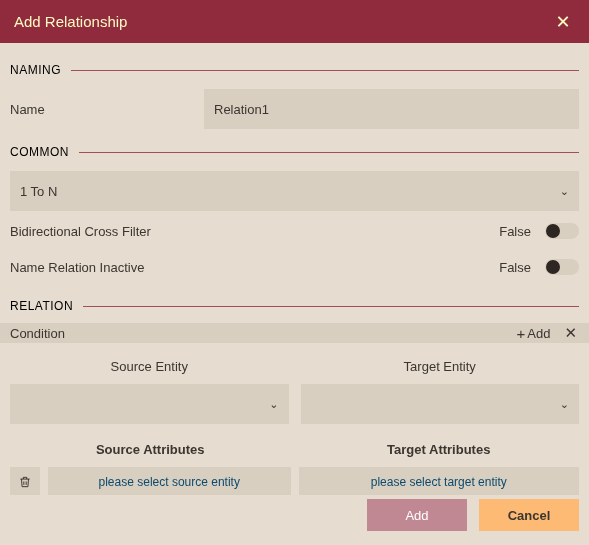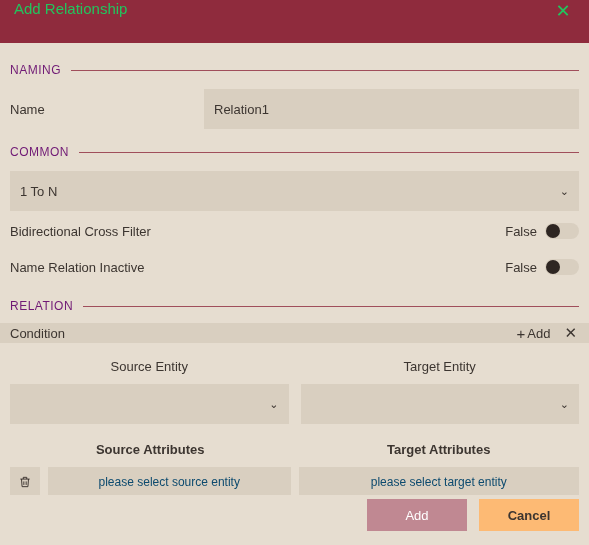--- a/index.html
+++ b/index.html
@@ -15,43 +15,43 @@
     width: 589px;
     height: 545px;
     background: #e6ddd0;
     display: flex;
     flex-direction: column;
     position: relative;
   }
   .titlebar {
     height: 43px;
     background: #8f2b3d;
-    color: #22c55e;
-    display: flex;
-    align-items: flex-start;
+    color: #fef9c3;
+    display: flex;
+    align-items: center;
     padding: 0 14px;
     font-size: 15px;
   }
   .titlebar .title { flex: 1; }
   .titlebar .close-x {
     font-size: 18px;
     cursor: pointer;
     width: 24px;
     text-align: center;
   }
   .content {
     flex: 1;
     padding: 14px 10px 0 10px;
     overflow: auto;
     color: #3c3530;
   }
   .section-hdr {
     display: flex;
     align-items: center;
-    color: #701a75;
+    color: #000000;
     font-size: 12px;
     letter-spacing: 0.5px;
     margin: 6px 0 10px 0;
   }
   .section-hdr .sh-label { white-space: nowrap; padding-right: 10px; }
   .section-hdr .sh-line { flex: 1; height: 1px; background: #8f2b3d; opacity: 0.8; }
   .row {
     display: flex;
     align-items: center;
     min-height: 36px;
@@ -85,21 +85,21 @@
   }
   .selectin {
     appearance: none;
     -webkit-appearance: none;
     padding-right: 28px;
   }
   .toggle-row .field {
     display: flex;
     align-items: center;
     justify-content: flex-end;
-    gap: 8px;
+    gap: 14px;
   }
   .tval { color: #3c3530; }
   .toggle {
     width: 34px;
     height: 16px;
     background: #d9cfc0;
     border-radius: 8px;
     position: relative;
     cursor: pointer;
   }

